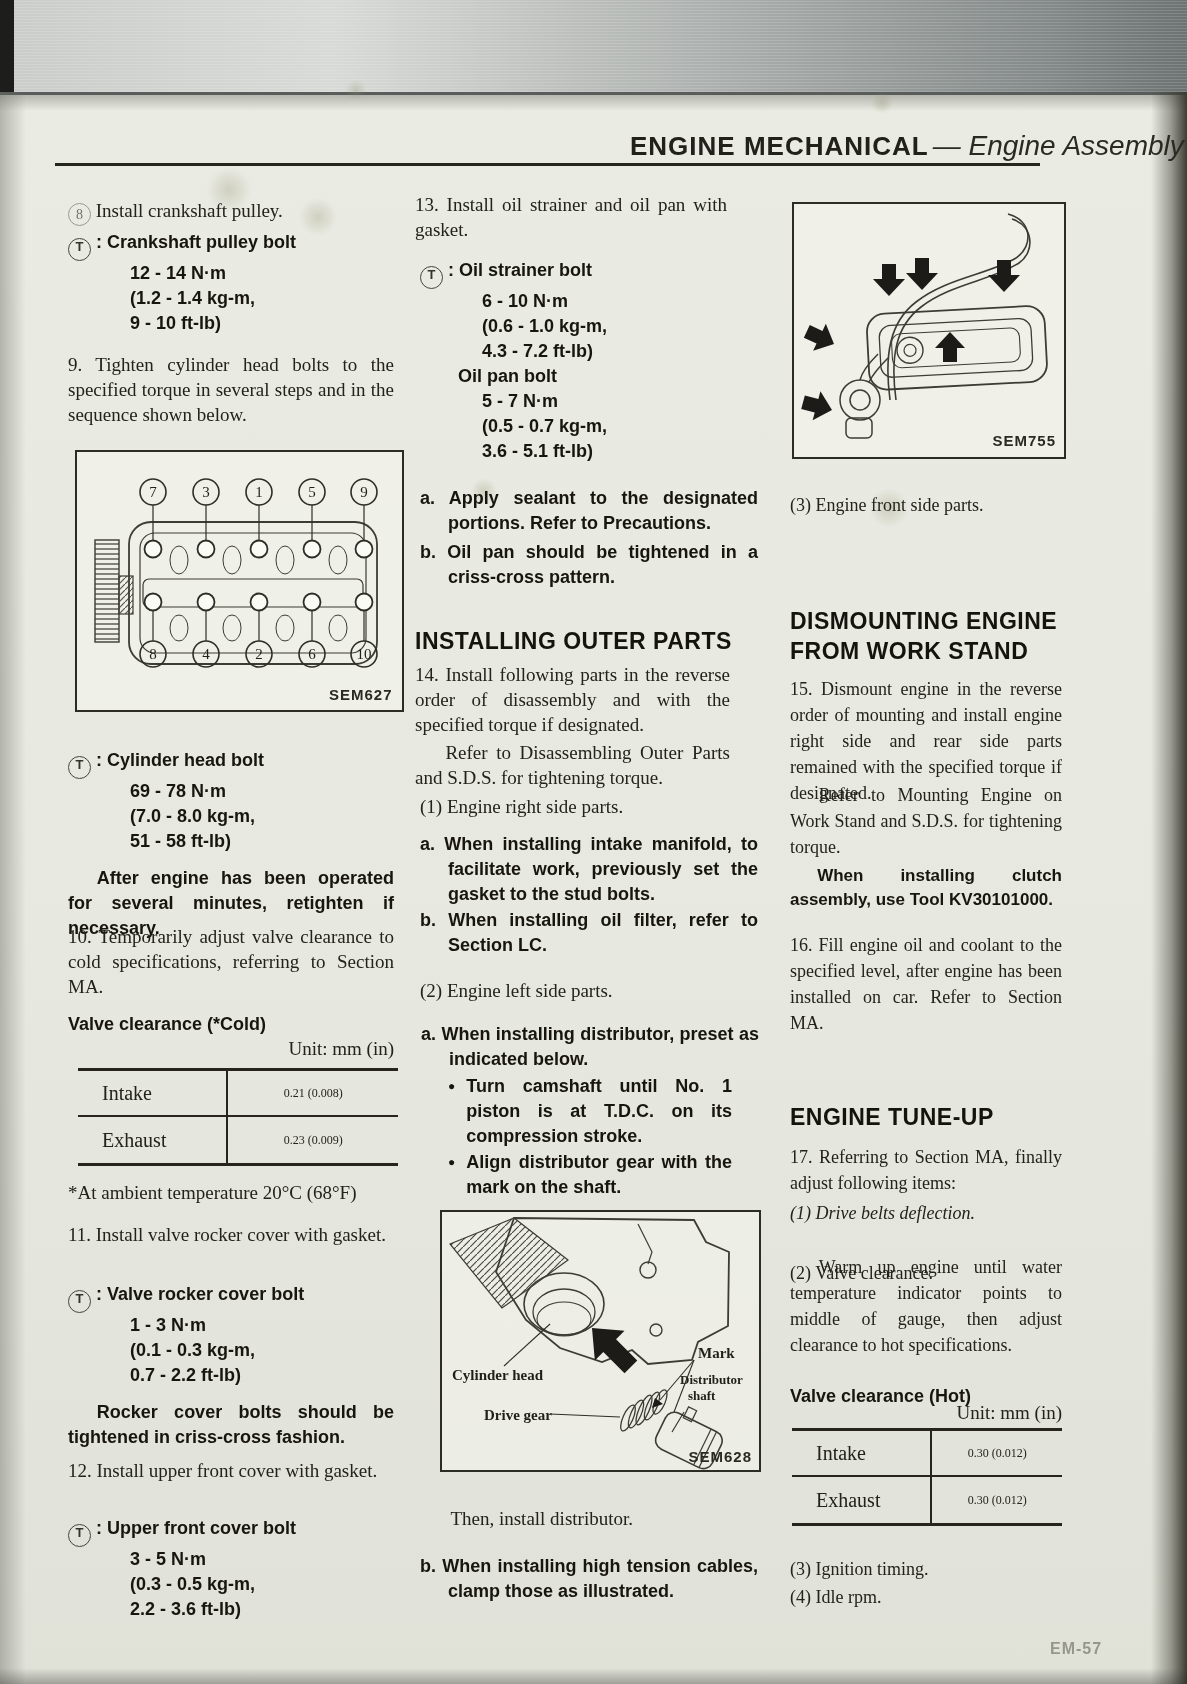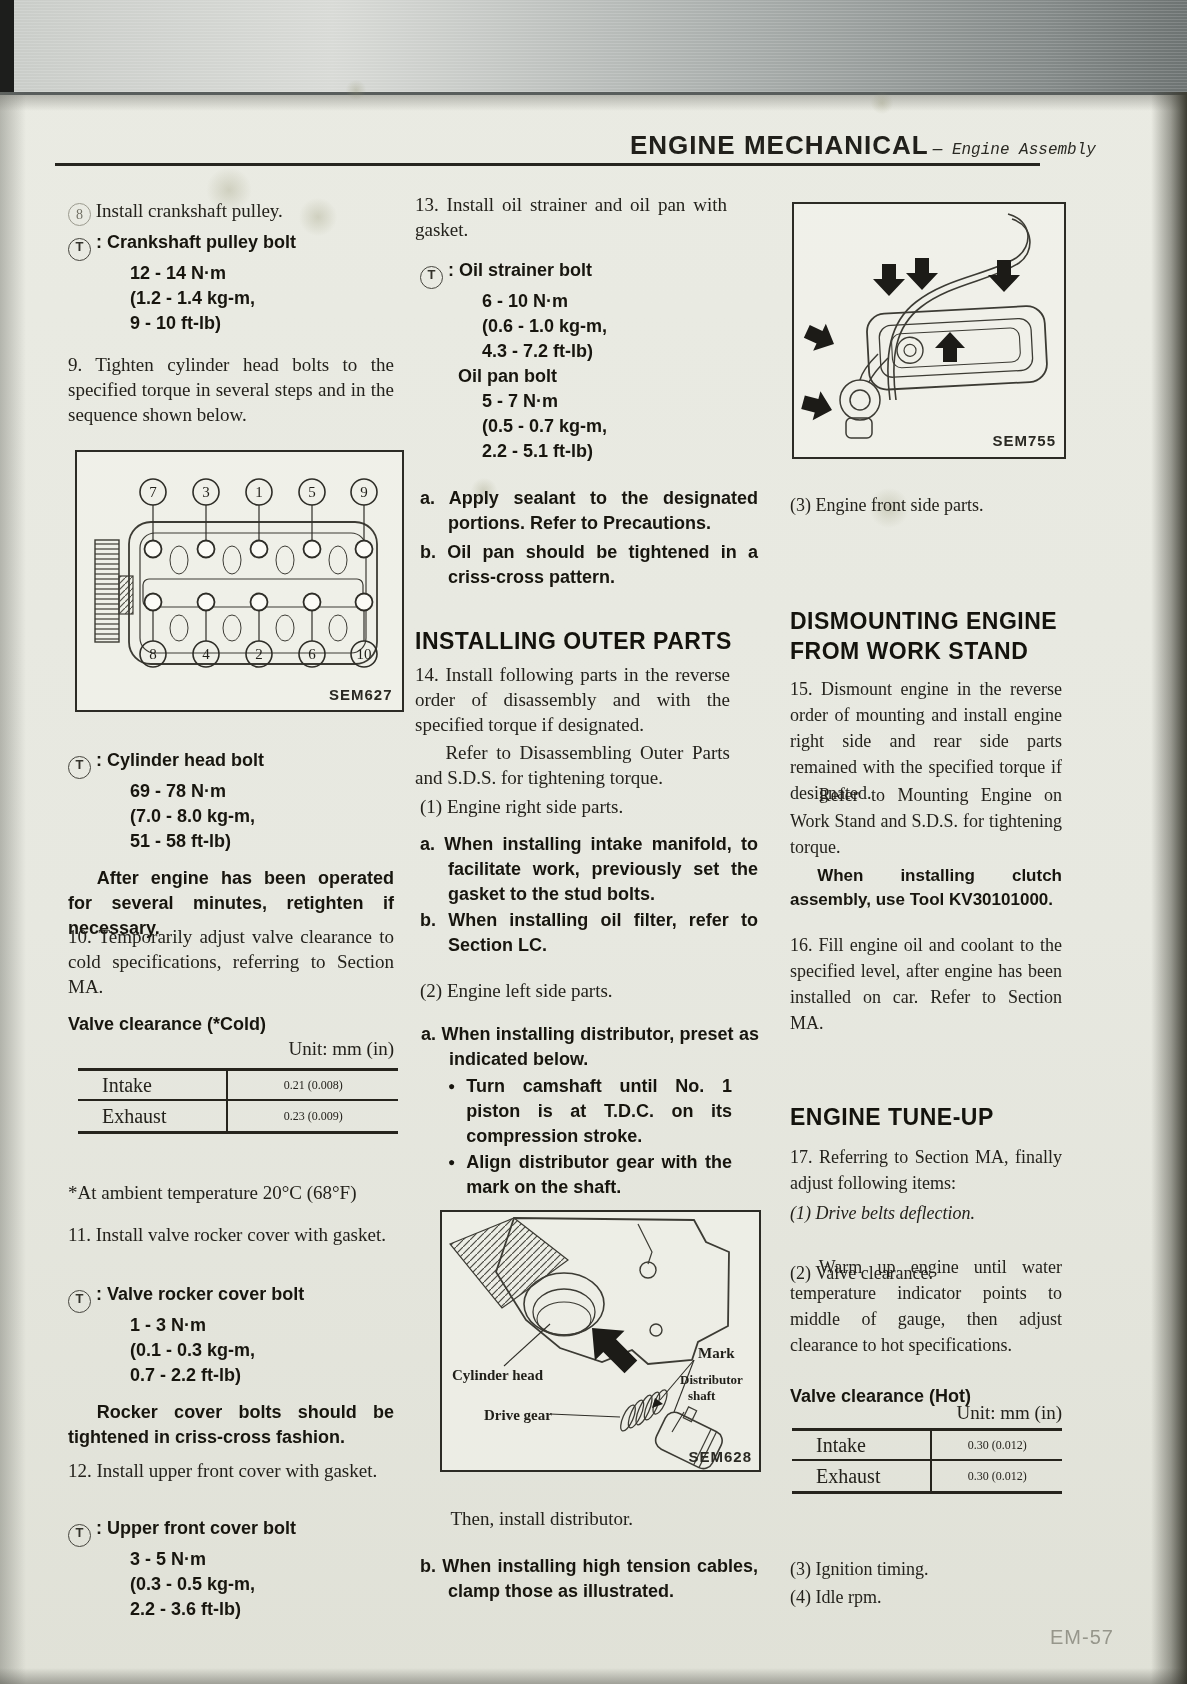--- a/index.html
+++ b/index.html
@@ -15,21 +15,21 @@
       #b4b7b3;
     border-bottom:3px solid #585d5c;}
   .band-shadow{left:0;top:95px;width:100%;height:16px;background:linear-gradient(180deg,rgba(60,60,54,.30),rgba(60,60,54,0));}
   .edge-right{right:0;top:92px;width:36px;height:1592px;background:linear-gradient(90deg,rgba(58,58,48,0),rgba(58,58,48,.45) 55%,#3c3c32);}
   .edge-left{left:0;top:92px;width:26px;height:1592px;background:linear-gradient(90deg,rgba(105,107,99,.42),rgba(105,107,99,0));}
   .edge-bottom{left:0;top:1668px;width:100%;height:16px;background:linear-gradient(180deg,rgba(40,40,34,0),rgba(40,40,34,.35));}
   .corner-black{left:0;top:0;width:14px;height:92px;background:#1d1e1c;}
   .stain{border-radius:50%;background:radial-gradient(circle, rgba(146,146,110,.30), rgba(146,146,110,0) 70%);}
   
   .h-title{font-family:"Liberation Sans",sans-serif;font-weight:bold;font-size:26px;letter-spacing:1px;color:#21201b;}
-  .h-sub{font-style:italic;font-size:16px;font-family:Liberation Mono, monospace;color:#2a2923;}
+  .h-sub{font-style:italic;font-size:28px;font-family:Liberation Sans, sans-serif;color:#2a2923;}
   .rule{background:#26251f;height:3px;}
   
   .p{font-size:19px;line-height:25px;text-align:justify;}
   .pr{font-size:18px;line-height:26px;text-align:justify;}
   .b{font-family:"Liberation Sans",sans-serif;font-weight:bold;font-size:18px;line-height:25px;color:#17150e;text-align:justify;}
   .br{font-family:"Liberation Sans",sans-serif;font-weight:bold;font-size:17px;line-height:24px;color:#17150e;text-align:justify;}
   .hd{font-family:"Liberation Sans",sans-serif;font-weight:bold;font-size:23px;line-height:30px;letter-spacing:.5px;color:#14130d;}
   .ind{text-indent:1.6em;}
   .hang{padding-left:28px;text-indent:-28px;}
   .ticon{display:inline-block;width:21px;height:21px;border:1.6px solid #45443d;border-radius:50%;
@@ -40,27 +40,27 @@
   .tq-line{margin-left:62px;}
   .tq-sub{margin-left:38px;}
   .bullet{display:flex;gap:11px;}
   .bullet .g{font-size:12px;line-height:25px;}
   
   .fig{border:2.5px solid #2c2b25;background:rgba(248,248,242,.45);}
   .figlabel{font-family:"Liberation Sans",sans-serif;font-weight:bold;font-size:15px;letter-spacing:1px;fill:#2a2923;}
   svg text{font-family:"Liberation Serif",serif;fill:#201f19;}
   
   .vtable{border-top:3px solid #26241d;border-bottom:3px solid #26241d;}
-  .vrow{display:flex;height:30px;align-items:center;border-bottom:2px solid #26241d;box-sizing:border-box;}
+  .vrow{display:flex;height:46px;align-items:center;border-bottom:2px solid #26241d;box-sizing:border-box;}
   .vrow.last{border-bottom:none;}
   .vname{width:47%;height:100%;display:flex;align-items:center;border-right:2px solid #26241d;
          padding-left:24px;box-sizing:border-box;font-size:20px;}
   .vval{flex:1;text-align:center;font-size:12px;}
   .unit{text-align:right;font-size:19px;}
-  .pgnum{font-family:"Liberation Sans",sans-serif;font-weight:normal;font-size:20px;letter-spacing:1px;color:#96968b;}
+  .pgnum{font-family:"Liberation Sans",sans-serif;font-weight:bold;font-size:16px;letter-spacing:1px;color:#96968b;margin-top:14px;}
 </style>
 </head>
 <body>
 
 <div class="page">
 
   <div class="abs band-top"></div>
   <div class="abs corner-black"></div>
   <div class="abs band-shadow"></div>
   <div class="abs edge-right"></div>
@@ -233,21 +233,21 @@
   <div class="abs b" style="left:420px;top:258px;width:310px;">
     <div><span class="ticon">T</span>
       <span>:</span>
       <span>Oil strainer bolt</span></div>
     <div class="tq-line">6 - 10 N·m</div>
     <div class="tq-line">(0.6 - 1.0 kg-m,</div>
     <div class="tq-line">4.3 - 7.2 ft-lb)</div>
     <div class="tq-sub">Oil pan bolt</div>
     <div class="tq-line">5 - 7 N·m</div>
     <div class="tq-line">(0.5 - 0.7 kg-m,</div>
-    <div class="tq-line">2.2 - 5.1 ft-lb)</div>
+    <div class="tq-line">3.6 - 5.1 ft-lb)</div>
   </div>
 
   <div class="abs b hang" style="left:420px;top:486px;width:310px;">a.  Apply sealant to the designated portions. Refer to Precautions.</div>
   <div class="abs b hang" style="left:420px;top:540px;width:310px;">b.  Oil pan should be tightened in a criss-cross pattern.</div>
 
   <div class="abs hd" style="left:415px;top:626px;width:330px;">INSTALLING OUTER PARTS</div>
 
   <div class="abs p" style="left:415px;top:662px;width:315px;">14.  Install following parts in the reverse order of disassembly and with the specified torque if designated.</div>
   <div class="abs p ind" style="left:415px;top:740px;width:315px;">Refer to Disassembling Outer Parts and S.D.S. for tightening torque.</div>
 

